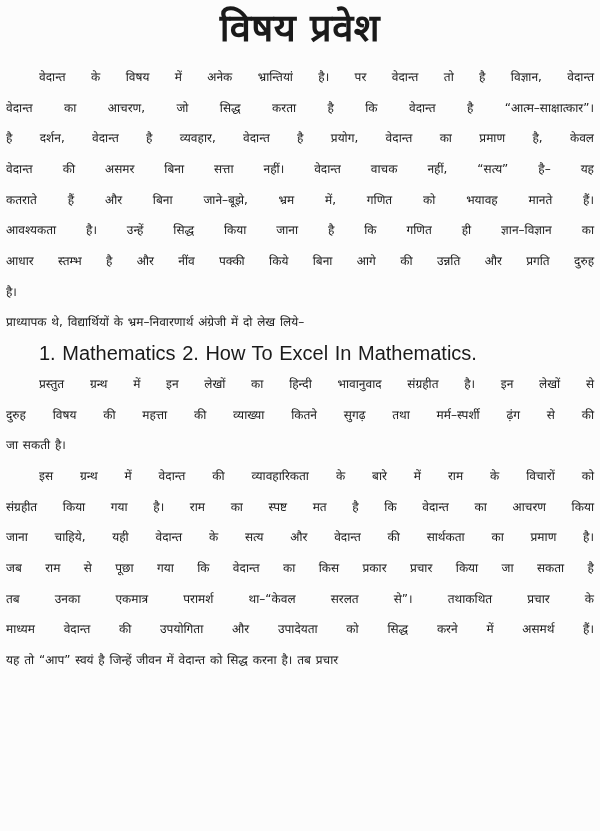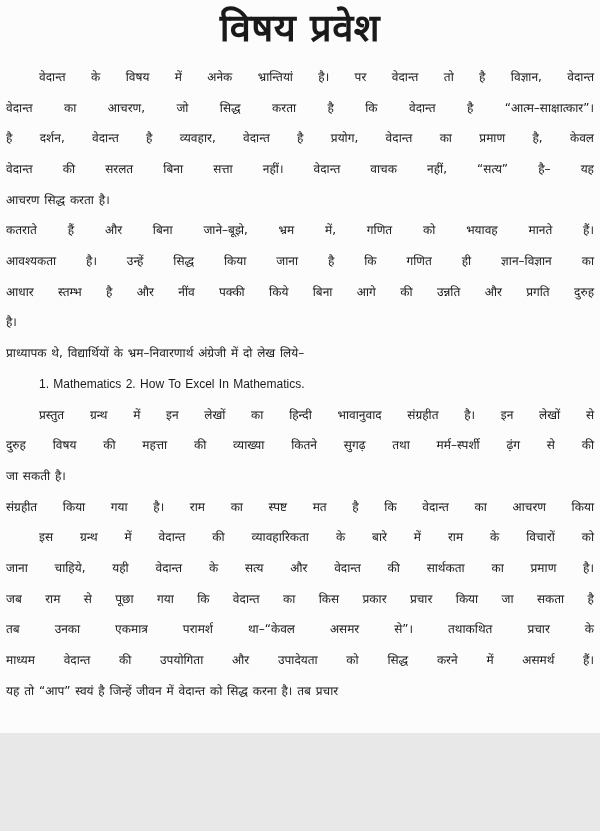--- a/index.html
+++ b/index.html
@@ -3,21 +3,21 @@
 <meta charset="utf-8">
 <style>
   html, body {
     margin: 0;
     padding: 0;
     background: #e8e8e8;
   }
   .page {
     position: relative;
     width: 600px;
-    height: 733px;
+    height: 831px;
     margin: 0 auto;
     box-sizing: border-box;
     padding: 4px 6px 0 6px;
     background: var(--paper, #fcfcfc);
     color: var(--ink, #1a1a1a);
     font-family: "DejaVu Sans", sans-serif;
     overflow: hidden;
   }
   .title {
     margin: 2px 0 11px 0;
@@ -38,58 +38,57 @@
     word-spacing: 1px;
   }
   .line.first {
     text-indent: 33px;
   }
   .line.last {
     text-align-last: left;
   }
   .para.latin .line {
     font-family: "Liberation Sans", sans-serif;
-    font-size: 12px;
+    font-size: 20px;
     text-align: left;
     text-align-last: left;
   }
 </style>
 </head>
 <body>
 
 <div class="page" style="--paper: #fcfcfc; --ink: #1a1a1a;">
   <h1 class="title">विषय प्रवेश</h1>
   <div class="page-body">
       <div class="para">
         <div class="line first">वेदान्त के विषय में अनेक भ्रान्तियां है। पर वेदान्त तो है विज्ञान, वेदान्त</div>
         <div class="line">वेदान्त का आचरण, जो सिद्ध करता है कि वेदान्त है “आत्म–साक्षात्कार”।</div>
         <div class="line">है दर्शन, वेदान्त है व्यवहार, वेदान्त है प्रयोग, वेदान्त का प्रमाण है, केवल</div>
-        <div class="line">वेदान्त की सरलत बिना सत्ता नहीं। वेदान्त वाचक नहीं, “सत्य” है– यह</div>
-        <div class="line last">आचरण सिद्ध करता है।</div>
+        <div class="line">वेदान्त की असमर बिना सत्ता नहीं। वेदान्त वाचक नहीं, “सत्य” है– यह</div>
       </div>
       <div class="para">
         <div class="line">कतराते हैं और बिना जाने–बूझे, भ्रम में, गणित को भयावह मानते हैं।</div>
         <div class="line">आवश्यकता है। उन्हें सिद्ध किया जाना है कि गणित ही ज्ञान–विज्ञान का</div>
         <div class="line">आधार स्तम्भ है और नींव पक्की किये बिना आगे की उन्नति और प्रगति दुरुह</div>
         <div class="line last">है।</div>
       </div>
       <div class="para">
         <div class="line last">प्राध्यापक थे, विद्यार्थियों के भ्रम–निवारणार्थ अंग्रेजी में दो लेख लिये–</div>
       </div>
       <div class="para latin">
         <div class="line first last">1. Mathematics 2. How To Excel In Mathematics.</div>
       </div>
       <div class="para">
         <div class="line first">प्रस्तुत ग्रन्थ में इन लेखों का हिन्दी भावानुवाद संग्रहीत है। इन लेखों से</div>
         <div class="line">दुरुह विषय की महत्ता की व्याख्या कितने सुगढ़ तथा मर्म–स्पर्शी ढ़ंग से की</div>
         <div class="line last">जा सकती है।</div>
       </div>
       <div class="para">
+        <div class="line first">इस ग्रन्थ में वेदान्त की व्यावहारिकता के बारे में राम के विचारों को</div>
         <div class="line">संग्रहीत किया गया है। राम का स्पष्ट मत है कि वेदान्त का आचरण किया</div>
-        <div class="line first">इस ग्रन्थ में वेदान्त की व्यावहारिकता के बारे में राम के विचारों को</div>
         <div class="line">जाना चाहिये, यही वेदान्त के सत्य और वेदान्त की सार्थकता का प्रमाण है।</div>
         <div class="line">जब राम से पूछा गया कि वेदान्त का किस प्रकार प्रचार किया जा सकता है</div>
-        <div class="line">तब उनका एकमात्र परामर्श था–“केवल असमर से”। तथाकथित प्रचार के</div>
+        <div class="line">तब उनका एकमात्र परामर्श था–“केवल सरलत से”। तथाकथित प्रचार के</div>
         <div class="line">माध्यम वेदान्त की उपयोगिता और उपादेयता को सिद्ध करने में असमर्थ हैं।</div>
         <div class="line last">यह तो “आप” स्वयं है जिन्हें जीवन में वेदान्त को सिद्ध करना है। तब प्रचार</div>
       </div>
     </div>
 </div>
 
 </body></html>

